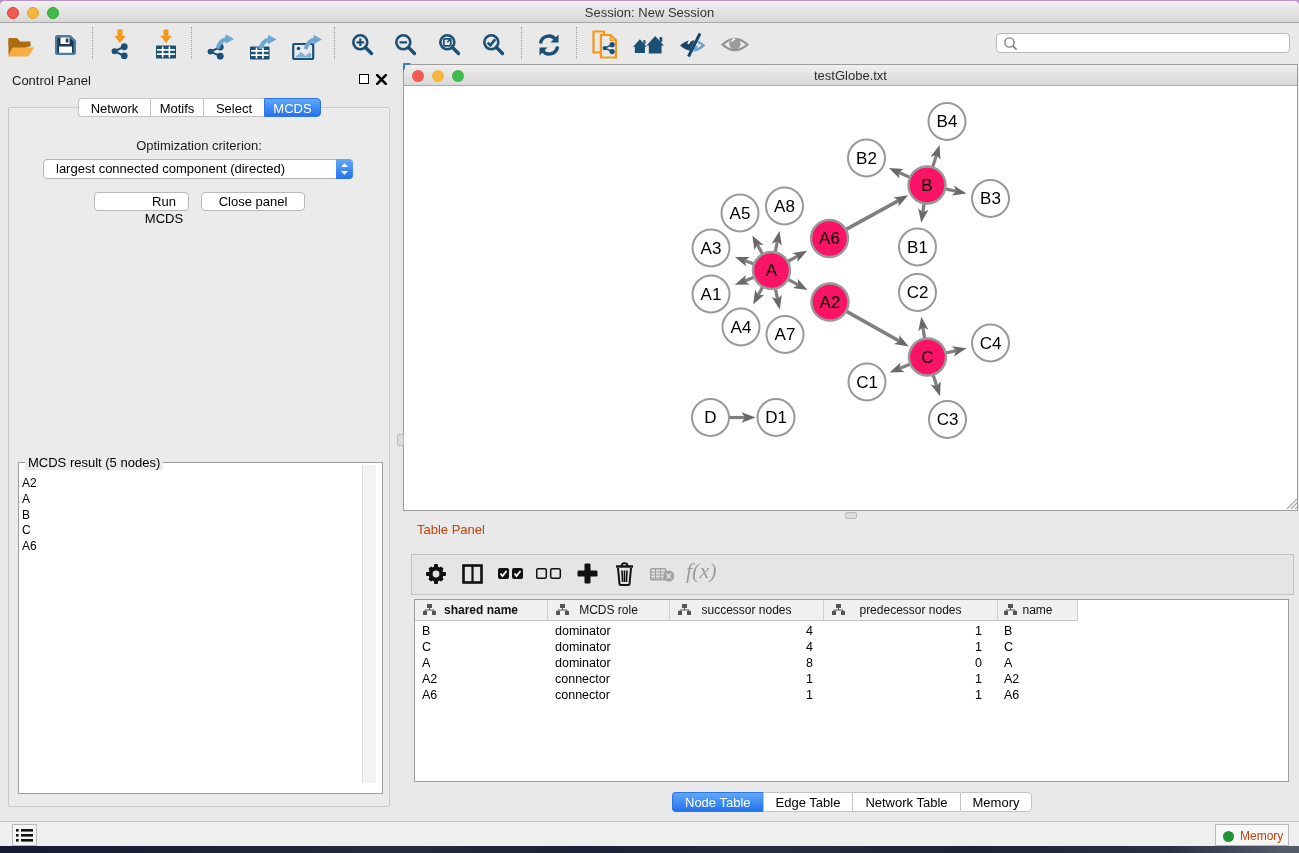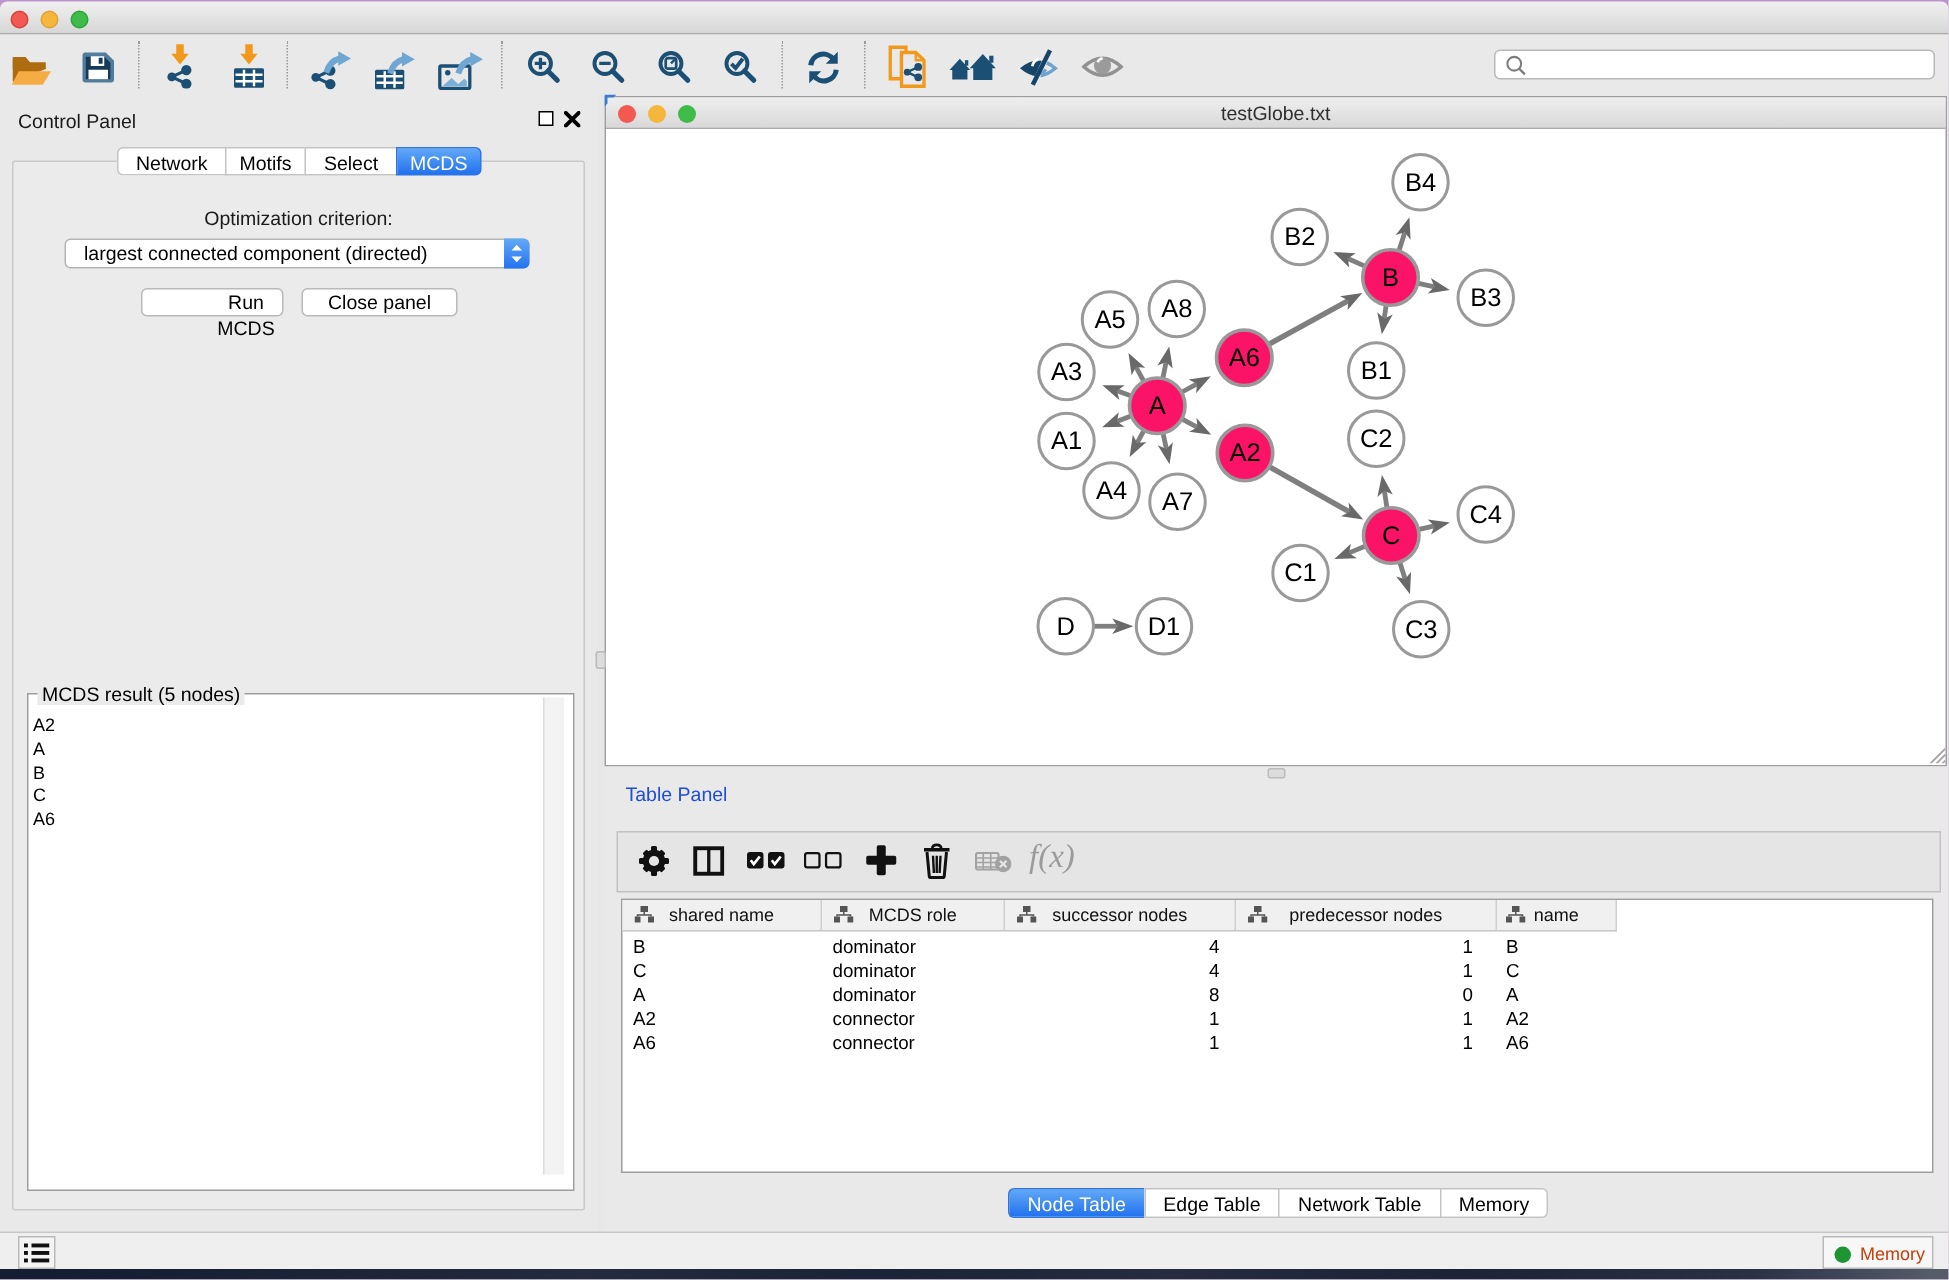--- a/index.html
+++ b/index.html
@@ -43,21 +43,21 @@
 
 #netwin { position:absolute; left:403px; top:63px; width:895px; height:447px; background:#fff; border:1px solid #9d9d9d; }
 #nettitle { position:absolute; left:0; top:0; width:100%; height:21px; background:linear-gradient(#efefef,#d8d8d8); border-bottom:1px solid #ababab; }
 #nettitle .title { position:absolute; width:100%; text-align:center; top:3px; font-size:13px; color:#2e2e2e; }
 #nettitle .tl.r { left:8px; background:#f25950; }
 #nettitle .tl.y { left:28px; background:#f5b63c; }
 #nettitle .tl.g { left:48px; background:#3ebb48; }
 #nettitle .tl { top:5px; }
 
 #tpanel { position:absolute; left:403px; top:510px; width:896px; height:310px; background:#e9e9e9; }
-#tpanel .head { position:absolute; left:14px; top:11px; font-size:13px; color:#1d4ed8;text-align:right; }
+#tpanel .head { position:absolute; left:14px; top:11px; font-size:13px; color:#c2410c;text-align:right; }
 #ttoolbar { position:absolute; left:8px; top:43px; width:883px; height:41px; background:#e5e5e5; border:1px solid #c2c2c2; }
 #ttable { position:absolute; left:11px; top:88px; width:875px; height:183px; background:#fff; border:1px solid #9d9d9d; }
 #thead { position:absolute; left:0; top:0; height:21px; width:663px; background:#f0f0f0; border-bottom:1px solid #c8c8c8; }
 .thcell { position:absolute; top:0; height:20px; border-right:1px solid #cfcfcf; font-size:12px; text-align:center; color:#111; line-height:20px; }
 .trow { position:absolute; font-size:12.5px; color:#000; height:16px; line-height:16px; }
 #btabs { position:absolute; left:269px; top:281px; height:20px; display:flex; }
 .btab { font-size:13px; background:#fff; border:1px solid #c4c4c4; border-right:none; padding:1px 12px 0; line-height:17px; color:#000;text-align:center; }
 .btab:first-child { border-radius:4px 0 0 4px; }
 .btab:last-child { border-radius:0 4px 4px 0; border-right:1px solid #c4c4c4; }
 .btab.sel { background:linear-gradient(#61a8f7,#2272ee); color:#fff; border-color:#2d74e4; }
@@ -69,20 +69,21 @@
 #membtn .txt { position:absolute; left:24px; top:4px; }
 </style>
 </head>
 <body>
 <div id="wall-top"></div>
 <div id="app">
   <div id="titlebar">
     <div class="tl r"></div>
       <div class="tl y"></div>
       <div class="tl g"></div>
+    <div class="title">Session: New Session</div>
   </div>
   <div id="toolbar">
 <div class="sep" style="left:92px;"></div>
 <div class="sep" style="left:191px;"></div>
 <div class="sep" style="left:334px;"></div>
 <div class="sep" style="left:521px;"></div>
 <div class="sep" style="left:576px;"></div>
 <svg class="ticon" style="left:7px;top:9px;" width="28" height="24" viewBox="0 0 28 24">
         <path d="M1.5 5 L10 5 L13 8.5 L23.5 8.5 L23.5 13 L1.5 13 Z" fill="#ad6c10"></path>
         <path d="M1.5 21.5 L1.5 6 L6 6 L6 12 L23.5 12 L23.5 13 Z" fill="#ad6c10"></path>
@@ -392,21 +393,21 @@
             <line x1="5.5" y1="2" x2="5.5" y2="13"></line>
             <line x1="10.5" y1="2" x2="10.5" y2="13"></line>
           </g>
           <circle cx="18.8" cy="9" r="5.5" fill="#a2a2a2"></circle>
           <path d="M16.6 6.8 l4.4 4.4 m0 -4.4 l-4.4 4.4" stroke="#e5e5e5" stroke-width="1.5"></path>
         </svg>
         <div style="position:absolute;left:274px;top:3px;font-family:'Liberation Serif',serif;font-style:italic;font-size:22px;color:#9b9b9b;">f(x)</div>
       </div>
     <div id="ttable">
       <div id="thead">
-<div class="thcell" style="left:0px; width:133px;"><svg width="13" height="12" viewBox="0 0 13 12" style="position:absolute;left:8px;top:4px;">
+<div class="thcell" style="left:0px; width:133px;font-weight:bold;"><svg width="13" height="12" viewBox="0 0 13 12" style="position:absolute;left:8px;top:4px;">
               <g fill="#555">
                 <rect x="4" y="0" width="5" height="4"></rect>
                 <rect x="0" y="7" width="4" height="4"></rect>
                 <rect x="9" y="7" width="4" height="4"></rect>
               </g>
               <path d="M6.5 4 v2 M2 7 V6 h9 v1" stroke="#555" fill="none" stroke-width="1"></path>
             </svg>shared name</div>
 <div class="thcell" style="left:133px; width:122px;"><svg width="13" height="12" viewBox="0 0 13 12" style="position:absolute;left:8px;top:4px;">
               <g fill="#555">
                 <rect x="4" y="0" width="5" height="4"></rect>

